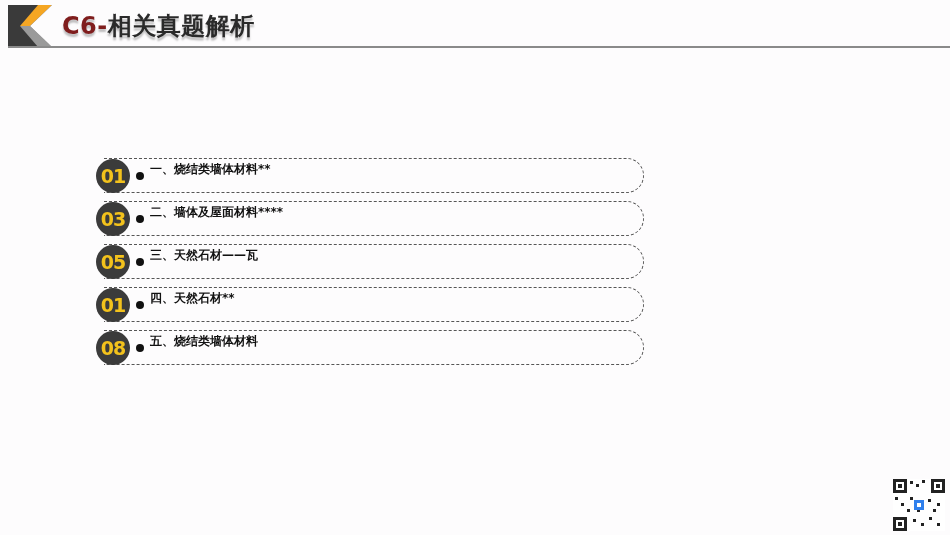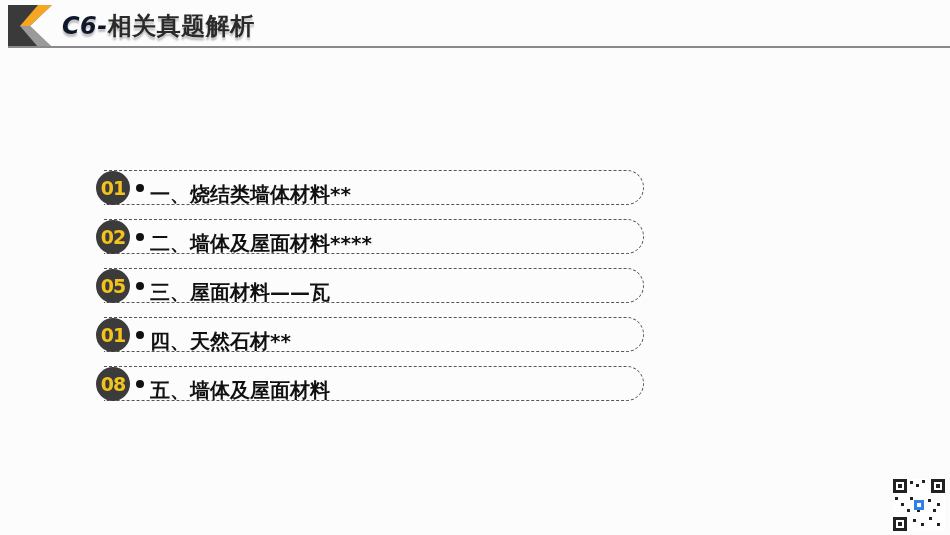--- a/index.html
+++ b/index.html
@@ -10,38 +10,38 @@
   }
   .header { position:absolute; left:0; top:0; width:950px; height:50px; }
   .logo-block { position:absolute; left:8px; top:5px; width:56px; height:42px; background:#3a3a3a; overflow:hidden; }
   .chev-yellow {
     position:absolute; left:0; top:0; width:56px; height:42px;
   }
   .title {
     position:absolute; left:62px; top:10px; font-size:24px; font-weight:bold;
     color:#2a2a2a; letter-spacing:0.5px; text-shadow:0 3px 2px rgba(0,0,0,0.25);
   }
-  .title .code { color:#0f172a;font-style:italic; }
+  .title .code { color:#7f1d1d; }
   .header-line { position:absolute; left:8px; top:46px; width:942px; height:2px; background:#8a8a8a; }
 
   .list { position:absolute; left:96px; top:157px; width:548px; }
-  .item { position:relative; height:37px; margin-bottom:6px;margin-top:12px; }
+  .item { position:relative; height:37px; margin-bottom:6px; }
   .pill {
     position:absolute; left:8px; right:0; top:1px; bottom:1px;
     border:1.5px dashed #555; border-left:none;
     border-radius:0 18px 18px 0;
   }
   .badge {
     position:absolute; left:0; top:2px; width:34px; height:34px; border-radius:50%;
     background:#3b3b3b; color:#f3c21c; font-weight:bold; font-size:19px;
     display:flex; align-items:center; justify-content:center; letter-spacing:-1px;
   }
   .bullet { position:absolute; left:40px; top:15px; width:8px; height:8px; border-radius:50%; background:#111; }
   .label {
-    position:absolute; left:54px; top:12px; font-size:20px; font-weight:bold; color:#111; white-space:nowrap;
+    position:absolute; left:54px; top:4px; font-size:12px; font-weight:bold; color:#111; white-space:nowrap;
   }
   .qr { position:absolute; left:893px; top:479px; width:52px; height:52px; background:#fff; }
 </style>
 </head>
 <body>
 
 <div class="header">
   <div class="logo-block">
     <svg class="chev-yellow" viewBox="0 0 56 42" width="56" height="42">
       <polygon points="30,0 44,0 22,21 12,21" fill="#f5a623"></polygon>
@@ -57,41 +57,41 @@
 
 <div class="list">
   <div class="item">
     <div class="pill"></div>
     <div class="badge">01</div>
     <div class="bullet"></div>
     <div class="label">一、烧结类墙体材料**</div>
   </div>
   <div class="item">
     <div class="pill"></div>
-    <div class="badge">02</div>
+    <div class="badge">03</div>
     <div class="bullet"></div>
     <div class="label">二、墙体及屋面材料****</div>
   </div>
   <div class="item">
     <div class="pill"></div>
     <div class="badge">05</div>
     <div class="bullet"></div>
-    <div class="label">三、屋面材料——瓦</div>
+    <div class="label">三、天然石材——瓦</div>
   </div>
   <div class="item">
     <div class="pill"></div>
     <div class="badge">01</div>
     <div class="bullet"></div>
     <div class="label">四、天然石材**</div>
   </div>
   <div class="item">
     <div class="pill"></div>
     <div class="badge">08</div>
     <div class="bullet"></div>
-    <div class="label">五、墙体及屋面材料</div>
+    <div class="label">五、烧结类墙体材料</div>
   </div>
 </div>
 
 <div class="qr">
   <svg viewBox="0 0 52 52" width="52" height="52">
     <rect x="0" y="0" width="14" height="14" fill="#222"></rect>
       <rect x="3" y="3" width="8" height="8" fill="#fff"></rect>
       <rect x="5" y="5" width="4" height="4" fill="#222"></rect>
     <rect x="38" y="0" width="14" height="14" fill="#222"></rect>
       <rect x="41" y="3" width="8" height="8" fill="#fff"></rect>

